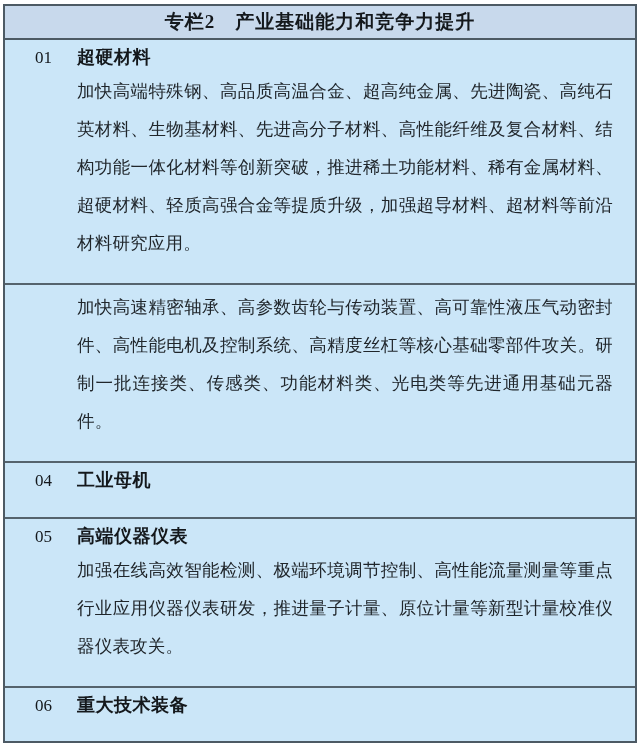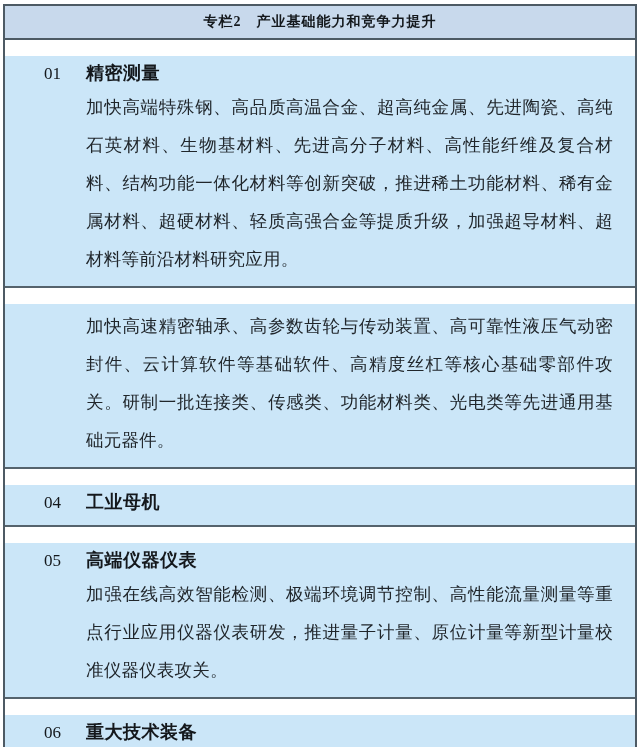--- a/index.html
+++ b/index.html
@@ -21,34 +21,33 @@
     width: 634px;
     min-height: 739px;
     border: 2px solid #4d5a64;
     display: flex;
     flex-direction: column;
   }
   .panel-header {
     background: #c8d9ec;
     border-bottom: 2px solid #4d5a64;
     text-align: center;
-    font-size: 14px;
+    font-size: 19px;
     font-weight: bold;
     color: #14181c;
     line-height: 32px;
     height: 32px;
     letter-spacing: 1px;
     flex: 0 0 auto;
   }
   .section {
     background: #cbe6f8;
     border-bottom: 2px solid #55636d;
-    padding: 3px 0 8px 12px;
+    padding: 3px 0 8px 3px;
     flex: 1 0 auto;
-    margin-top: 16px;
   }
   .section:last-child {
     border-bottom: none;
   }
   .section-heading-row {
     display: flex;
     align-items: baseline;
     line-height: 29px;
     font-size: 18px;
   }
@@ -78,27 +77,27 @@
 <body>
 
 <div class="page">
   <div class="panel">
 
     <div class="panel-header">专栏2　产业基础能力和竞争力提升</div>
 
     <div class="section">
       <div class="section-heading-row">
         <span class="section-num">01</span>
-        <span class="section-heading">精密测量</span>
+        <span class="section-heading">超硬材料</span>
       </div>
       <p class="section-body">加快高端特殊钢、高品质高温合金、超高纯金属、先进陶瓷、高纯石英材料、生物基材料、先进高分子材料、高性能纤维及复合材料、结构功能一体化材料等创新突破，推进稀土功能材料、稀有金属材料、超硬材料、轻质高强合金等提质升级，加强超导材料、超材料等前沿材料研究应用。</p>
     </div>
 
     <div class="section">
-      <p class="section-body">加快高速精密轴承、高参数齿轮与传动装置、高可靠性液压气动密封件、云计算软件等基础软件、高精度丝杠等核心基础零部件攻关。研制一批连接类、传感类、功能材料类、光电类等先进通用基础元器件。</p>
+      <p class="section-body">加快高速精密轴承、高参数齿轮与传动装置、高可靠性液压气动密封件、高性能电机及控制系统、高精度丝杠等核心基础零部件攻关。研制一批连接类、传感类、功能材料类、光电类等先进通用基础元器件。</p>
     </div>
 
 
     <div class="section">
       <div class="section-heading-row">
         <span class="section-num">04</span>
         <span class="section-heading">工业母机</span>
       </div>
     </div>
 

